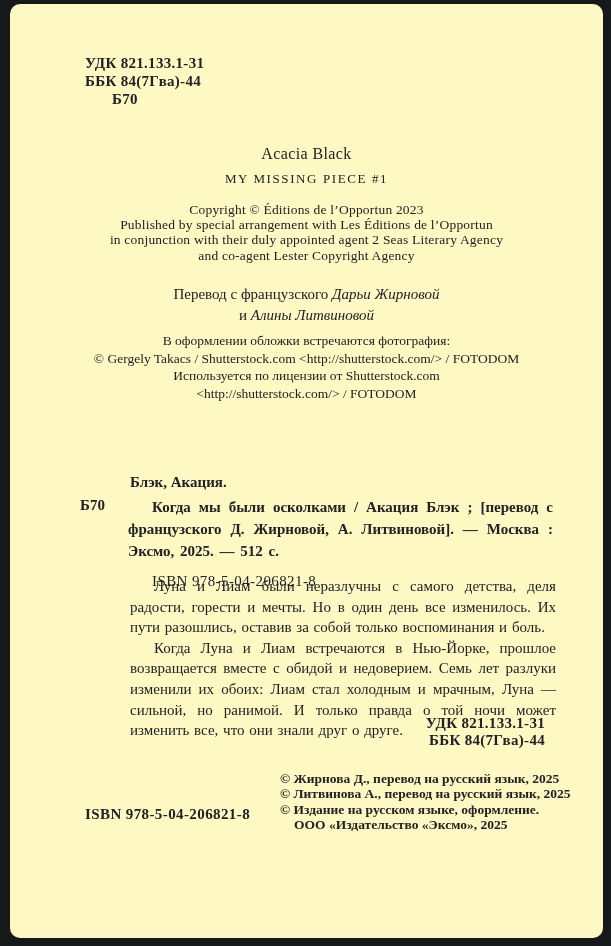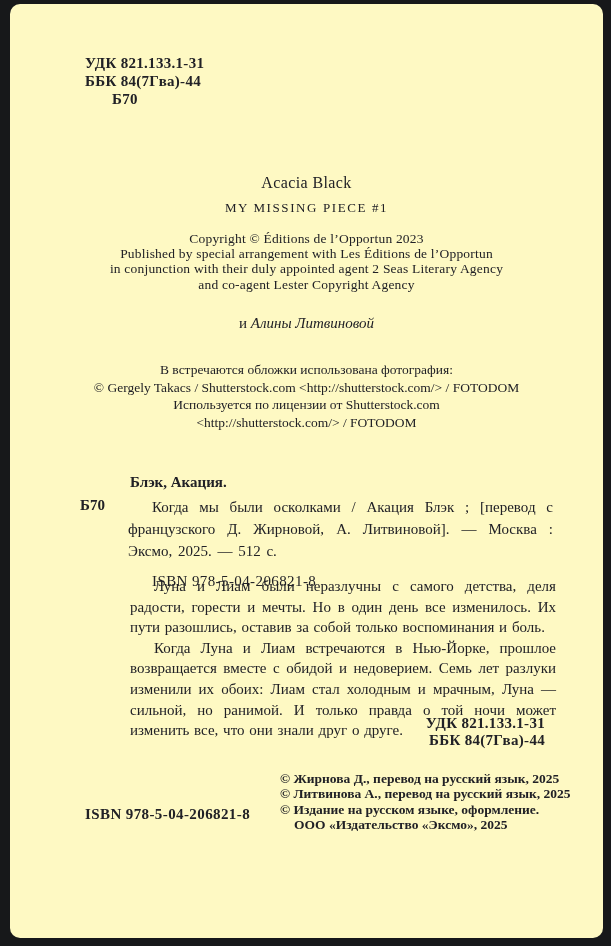--- a/index.html
+++ b/index.html
@@ -12,21 +12,21 @@
     -webkit-font-smoothing: antialiased;
   }
   .page {
     position: absolute;
     top: 4px; left: 10px; right: 8px; bottom: 8px;
     background: #fef9c3;
     overflow: hidden;
     border-radius: 10px;
   }
   .abs { position: absolute; }
-  .centered { left: 0; right: 0; text-align: center; margin-top: 29px; }
+  .centered { left: 0; right: 0; text-align: center; }
 
   
   .top-codes { left: 75px; top: 50px; font-size: 15px; line-height: 18px; font-weight: 700; letter-spacing: .3px; }
   .top-codes .code-b70 { padding-left: 27px; }
 
   
   .author-line { top: 141px; font-size: 16px; letter-spacing: .4px; }
   .title-line  { top: 167px; font-size: 13px; letter-spacing: 1.6px; }
 
   
@@ -37,21 +37,21 @@
   .translation-block .it { font-style: italic; }
 
   
   .photo-credit { top: 328px; font-size: 13.5px; line-height: 17.6px; }
 
   
   .catalog-card { left: 118px; top: 452px; width: 425px; font-size: 15px; }
   .card-heading { font-weight: 700; margin: 18px 0 5px 2px; }
   .card-body { position: relative; }
   .card-code { position: absolute; left: -48px; top: 1px; font-weight: 700; }
-  .card-desc { margin: 0; text-align: justify; text-indent: 24px; line-height: 22px; word-spacing: 2px; }
+  .card-desc { margin: 0; text-align: justify; text-indent: 24px; line-height: 22px; word-spacing: 2px; font-weight: bold; }
   .card-isbn { margin: 11px 0 0 24px; letter-spacing: .4px; }
 
   
   .annotation { left: 120px; top: 572px; width: 426px; font-size: 15px; line-height: 20.6px; }
   .annotation p { margin: 0; text-align: justify; text-indent: 24px; word-spacing: 1px; }
 
   
   .bottom-codes { right: 58px; top: 711px; text-align: right; font-weight: 700; font-size: 15px; line-height: 17px; letter-spacing: .3px; }
 
   
@@ -76,25 +76,26 @@
   <div class="abs centered title-line">MY MISSING PIECE #1</div>
 
   <div class="abs centered copyright-block">
     <div>Copyright © Éditions de l’Opportun 2023</div>
     <div>Published by special arrangement with Les Éditions de l’Opportun</div>
     <div>in conjunction with their duly appointed agent 2 Seas Literary Agency</div>
     <div>and co-agent Lester Copyright Agency</div>
   </div>
 
   <div class="abs centered translation-block">
+    <div><span>Перевод с французского </span><span class="it">Дарьи Жирновой</span></div>
     <div><span>и </span><span class="it">Алины Литвиновой</span></div>
   </div>
 
   <div class="abs centered photo-credit">
-    <div>В встречаются обложки использована фотография:</div>
+    <div>В оформлении обложки встречаются фотография:</div>
     <div>© Gergely Takacs / Shutterstock.com &lt;http://shutterstock.com/&gt; / FOTODOM</div>
     <div>Используется по лицензии от Shutterstock.com</div>
     <div>&lt;http://shutterstock.com/&gt; / FOTODOM</div>
   </div>
 
   <div class="abs catalog-card">
     <p class="card-heading">Блэк, Акация.</p>
     <div class="card-body">
       <span class="card-code">Б70</span>
       <p class="card-desc">Когда мы были осколками / Акация Блэк ; [перевод с французского Д. Жирновой, А. Литвиновой]. — Москва : Эксмо, 2025. — 512 с.</p>

